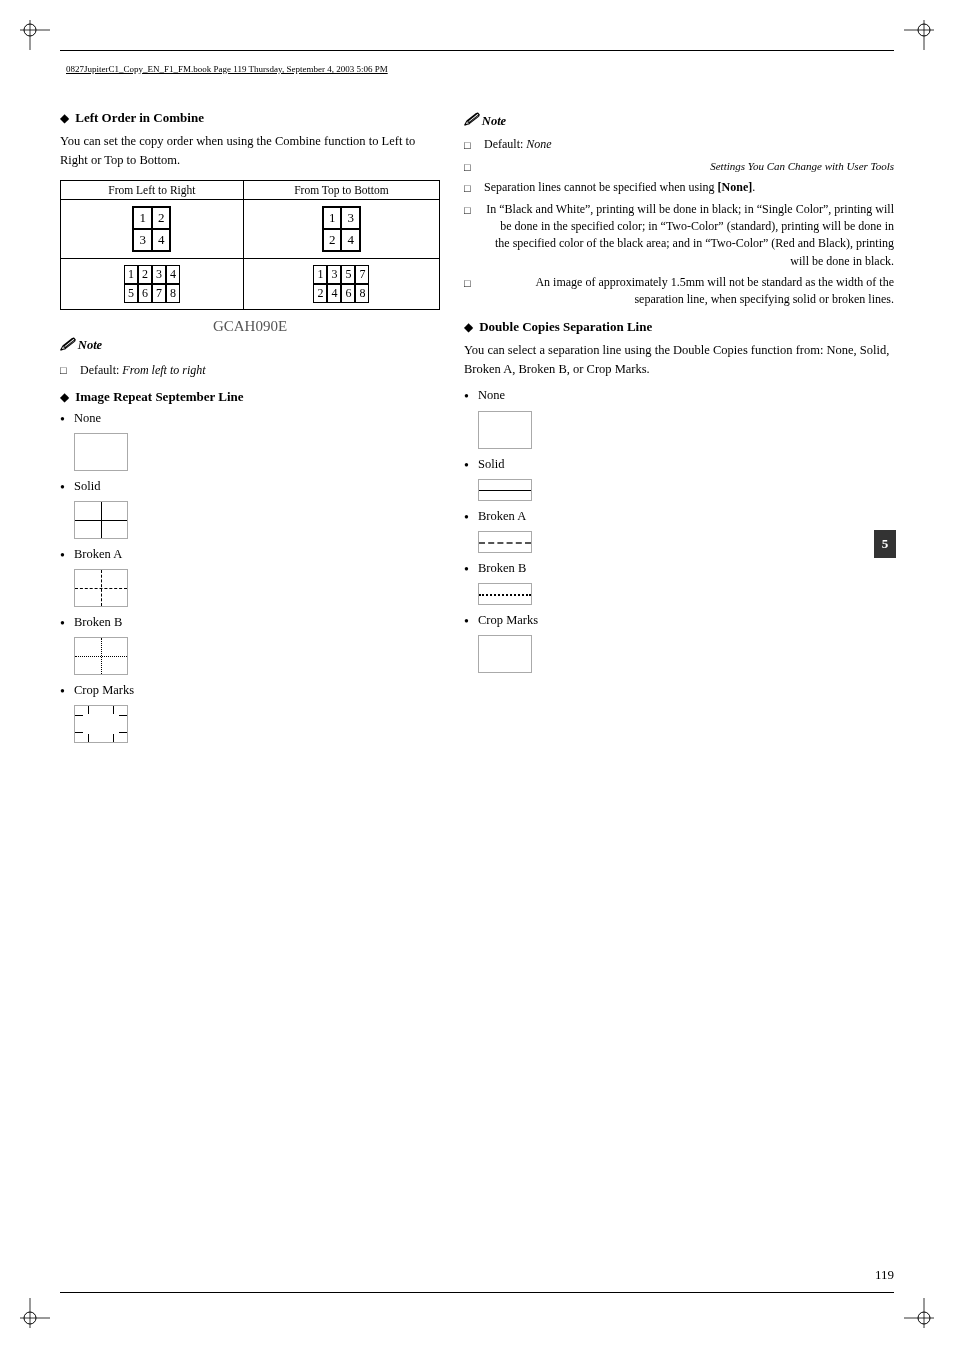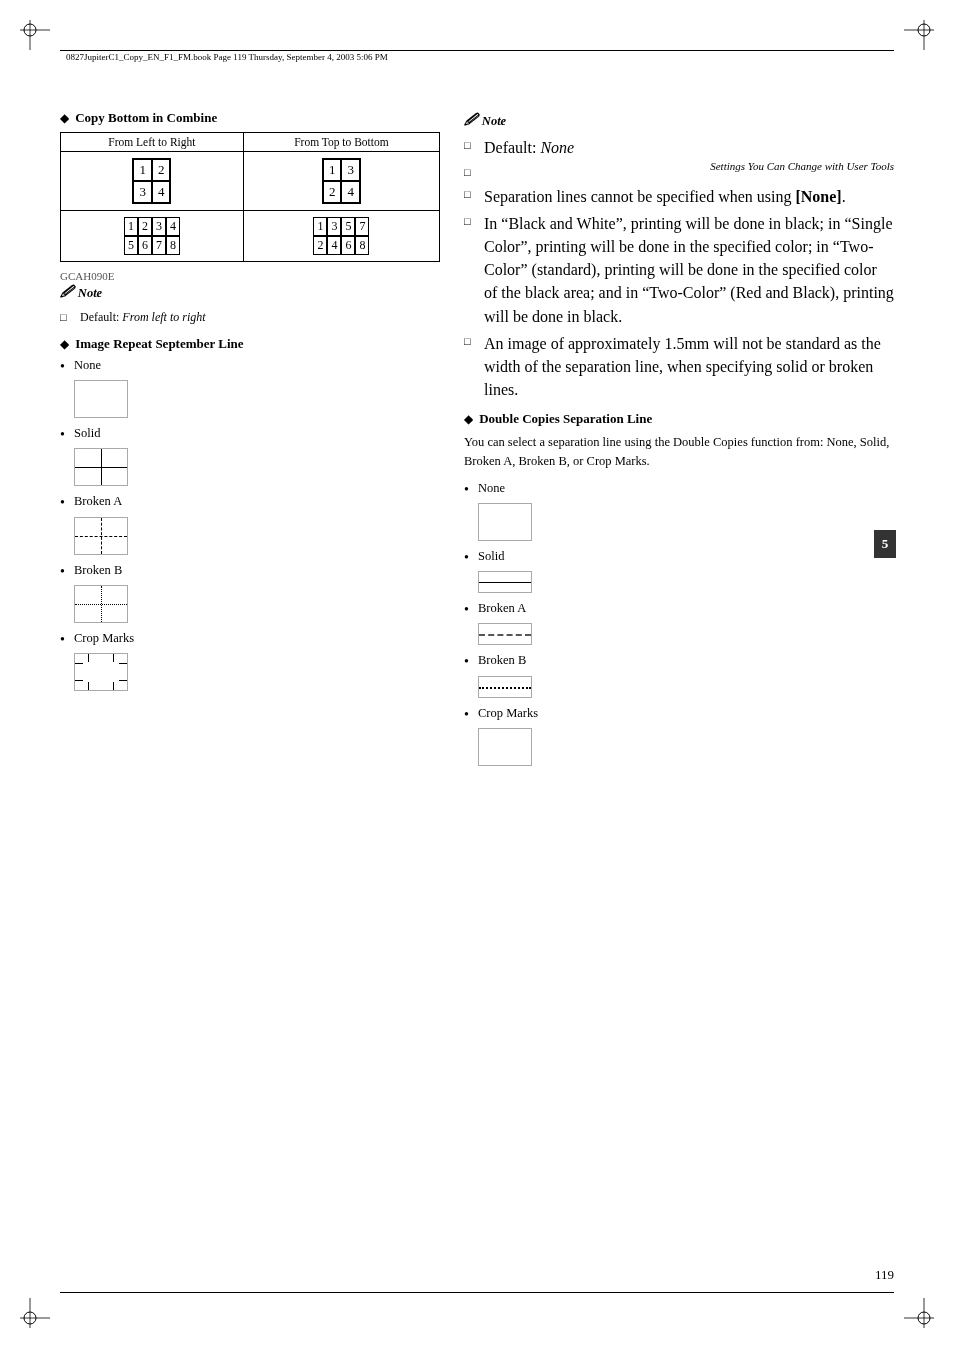--- a/index.html
+++ b/index.html
@@ -184,22 +184,23 @@
     }
 
     .bullet-dot {
       min-width: 8px;
       font-size: 14px;
       line-height: 1.3;
     }
 
     
     .note-item-text {
-      font-size: 16px;
+      font-size: 12px;
       line-height: 1.45;
+      text-align: right;
     }
 
     .footer-bar {
       position: absolute;
       bottom: 55px;
       left: 60px;
       right: 60px;
       border-bottom: 1px solid #000;
     }
 
@@ -222,23 +223,23 @@
 
     .page-num-text {
       position: absolute;
       bottom: 65px;
       right: 60px;
       font-size: 13px;
       margin-left: 20px;
     }
 
     .image-code {
-      font-size: 11px;
+      font-size: 15px;
       color: #555;
-      text-align: left;
+      text-align: center;
       margin-right: 0;
     }
 
     
     .line-sample {
       width: 54px;
       height: 38px;
       border: 1px solid #aaa;
       margin: 3px 0 8px 14px;
       overflow: hidden;
@@ -373,40 +374,43 @@
   <div class="corner-mark bottom-right">
     <svg viewBox="0 0 30 30">
       <circle cx="20" cy="20" r="6" fill="none" stroke="#000" stroke-width="1"></circle>
       <line x1="20" y1="0" x2="20" y2="30" stroke="#000" stroke-width="0.8"></line>
       <line x1="0" y1="20" x2="30" y2="20" stroke="#000" stroke-width="0.8"></line>
     </svg>
   </div>
 
   <div class="top-bar"></div>
 
-  <div style="position:absolute; top:48px; left:66px;">
+  <div style="position:absolute; top:60px; left:66px;text-decoration:underline;">
     <span style="font-size:9px; color:#000;">0827JupiterC1_Copy_EN_F1_FM.book  Page 119  Thursday, September 4, 2003  5:06 PM</span>
   </div>
 
   <div class="settings-header-text">
     <span>Settings You Can Change with User Tools</span>
   </div>
 
   <div class="tab-marker">
     <span>5</span>
   </div>
 
   <div class="content-area">
     <div class="two-col" style="margin-top:30px;">
 
       <div class="col-left">
 
         <div class="section-header">
           <span class="diamond-icon">◆</span>
-          <span class="section-title">Copy Bottom in Combine</span>
+          <span class="section-title">Left Order in Combine</span>
+        </div>
+        <div class="section-body">
+          <span>You can set the copy order when using the Combine function to Left to Right or Top to Bottom.</span>
         </div>
 
         <table class="copy-order-table">
           <thead>
             <tr>
               <th>From Left to Right</th>
               <th>From Top to Bottom</th>
             </tr>
           </thead>
           <tbody>

